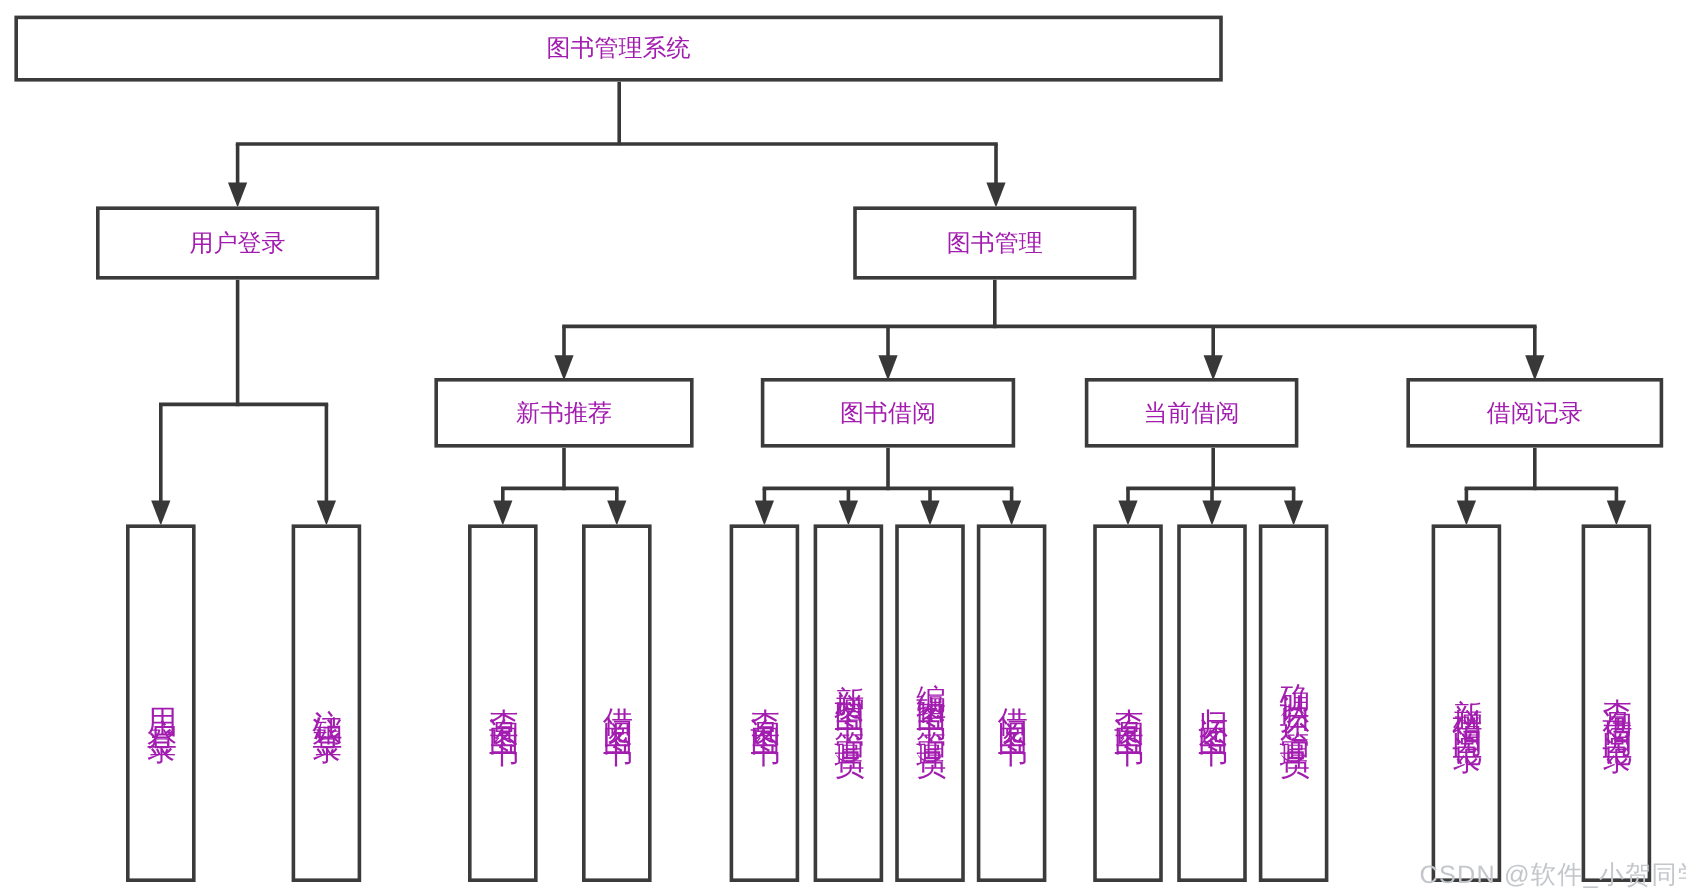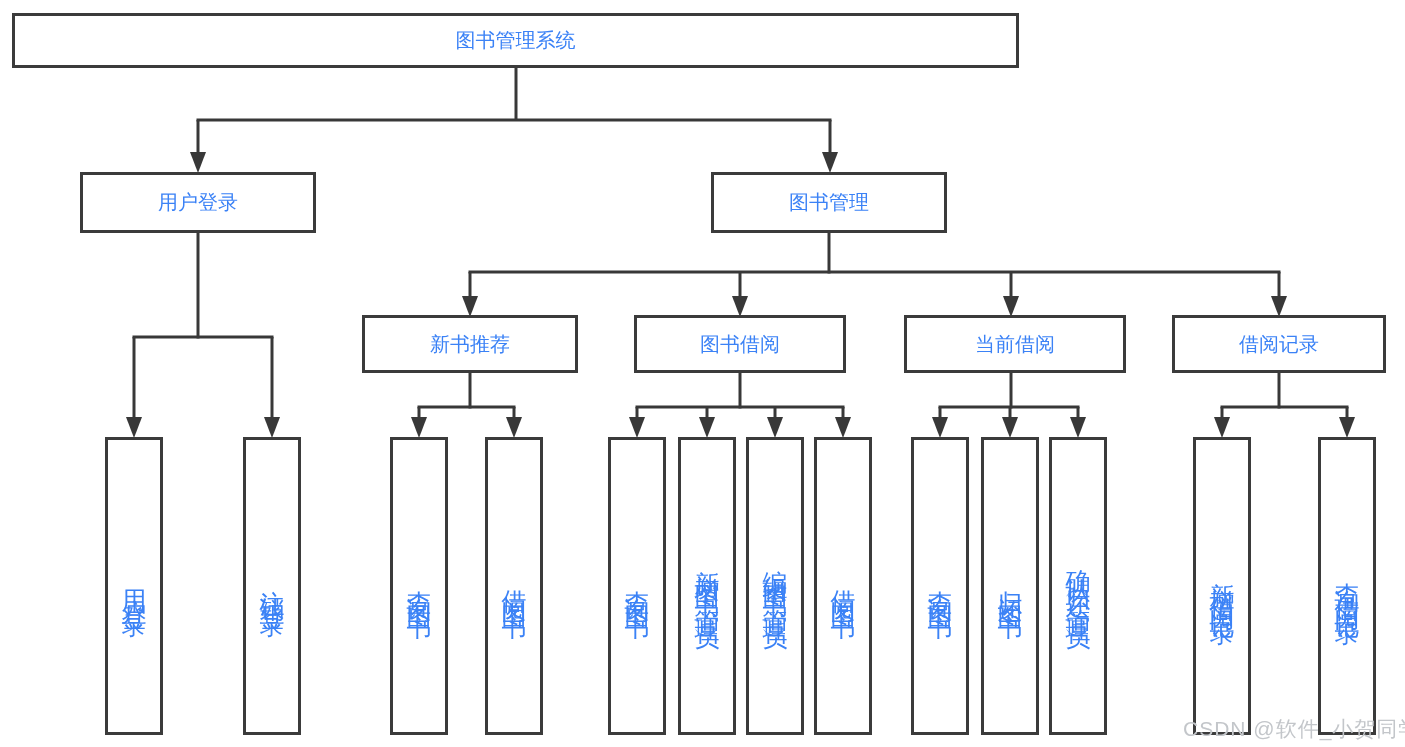--- a/index.html
+++ b/index.html
@@ -4,21 +4,21 @@
 <style>
   html,body{margin:0;padding:0;background:#ffffff;}
   body{font-family:"Liberation Sans","DejaVu Sans",sans-serif;}
   #canvas{
     position:relative;width:1405px;height:747px;background:#ffffff;overflow:hidden;
   }
   #connectors{position:absolute;left:0;top:0;width:1405px;height:747px;}
   .box{
     position:absolute;background:#ffffff;border:3px solid #3b3b3b;
     box-sizing:border-box;display:flex;align-items:center;justify-content:center;
-    color:#3b82f6;z-index:2;
+    color:#a21caf;z-index:2;
   }
   .root{left:12px;top:13px;width:1007px;height:55px;font-size:20px;}
   .lv2{top:172px;height:61px;font-size:20px;}
   .lv3{top:315px;height:58px;font-size:20px;}
   .leaf{
     top:437px;width:58px;height:298px;font-size:25px;line-height:1;
   }
   .leaf span{
     writing-mode:vertical-lr;text-orientation:mixed;letter-spacing:8px;
     display:block;max-height:290px;
@@ -99,21 +99,21 @@
     </g>
   </svg>
 
   <div class="box root">图书管理系统</div>
 
   <div class="box lv2" style="left:80px;width:236px;">用户登录</div>
   <div class="box lv3" style="left:362px;width:216px;">新书推荐</div>
 
   <div class="box lv2" style="left:711px;width:236px;">图书管理</div>
   <div class="box lv3" style="left:634px;width:212px;text-align:right;">图书借阅</div>
-  <div class="box lv3" style="left:904px;width:222px;">当前借阅</div>
+  <div class="box lv3" style="left:904px;width:178px;">当前借阅</div>
   <div class="box lv3" style="left:1172px;width:214px;">借阅记录</div>
 
   <div class="box leaf" style="left:105px;">
     <span>用户登录</span>
   </div>
   <div class="box leaf" style="left:243px;">
     <span>注销登录</span>
   </div>
 
   <div class="box leaf" style="left:390px;">

